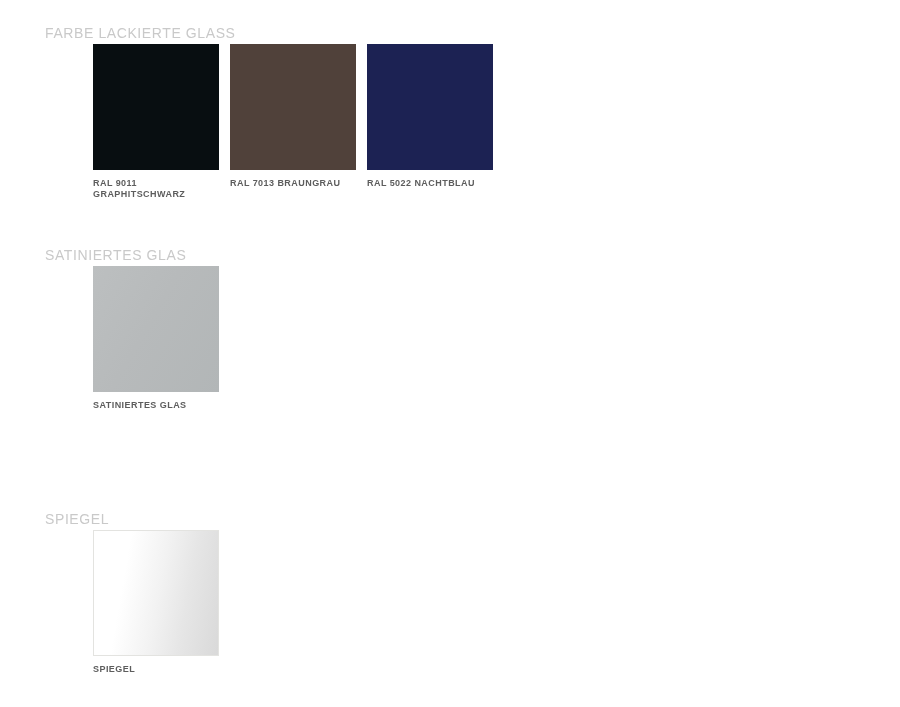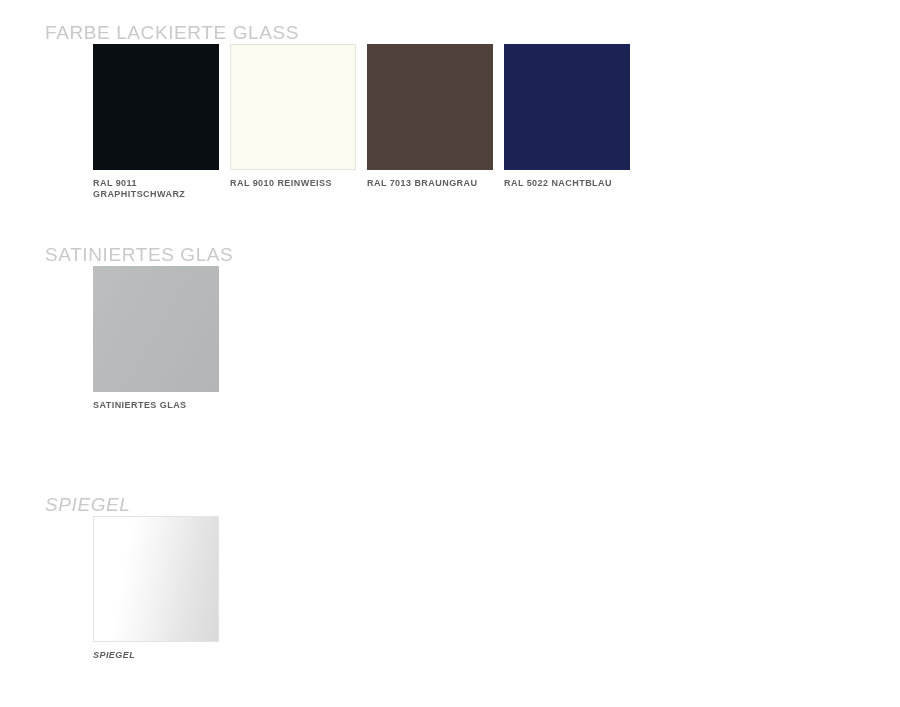--- a/index.html
+++ b/index.html
@@ -20,21 +20,21 @@
     height: 707px;
     box-sizing: border-box;
     padding: 0 0 0 45px;
     background: #ffffff;
   }
   .section {
     position: absolute;
     left: 45px;
   }
   .section-heading {
-    font-size: 19px;
+    font-size: 14px;
     letter-spacing: 0.6px;
     color: #c9c9c9;
     font-weight: 400;
     line-height: 22px;
     margin: 0;
     white-space: nowrap;
     font-family: "Liberation Sans", sans-serif;
   }
   .swatch-row {
     display: flex;
@@ -68,40 +68,36 @@
     color: #5d5d5d;
     text-transform: uppercase;
     font-family: "Liberation Sans", sans-serif;
     max-width: 126px;
     word-wrap: break-word;
   }
 
   
   #section-lacquered { top: 22px; }
   #section-satin     { top: 244px; }
-  #section-mirror    { top: 494px; font-style: italic; }
+  #section-mirror    { top: 508px; }
 </style>
 </head>
 <body>
 
 <div class="page">
 
   <div class="section" id="section-lacquered">
     <h2 class="section-heading">FARBE LACKIERTE GLASS</h2>
     <div class="swatch-row">
 
       <div class="swatch-cell">
         <span class="swatch-chip" style="background: rgb(8, 14, 17);"></span>
         <span class="swatch-label">RAL 9011 GRAPHITSCHWARZ</span>
       </div>
 
-      <div class="swatch-cell">
-        <span class="swatch-chip bordered" style="background: rgb(253, 252, 240);"></span>
-        <span class="swatch-label">RAL 9010 REINWEISS</span>
-      </div>
 
 
       <div class="swatch-cell">
         <span class="swatch-chip" style="background: rgb(80, 65, 58);"></span>
         <span class="swatch-label">RAL 7013 BRAUNGRAU</span>
       </div>
 
 
       <div class="swatch-cell">
         <span class="swatch-chip" style="background: rgb(28, 34, 83);"></span>

